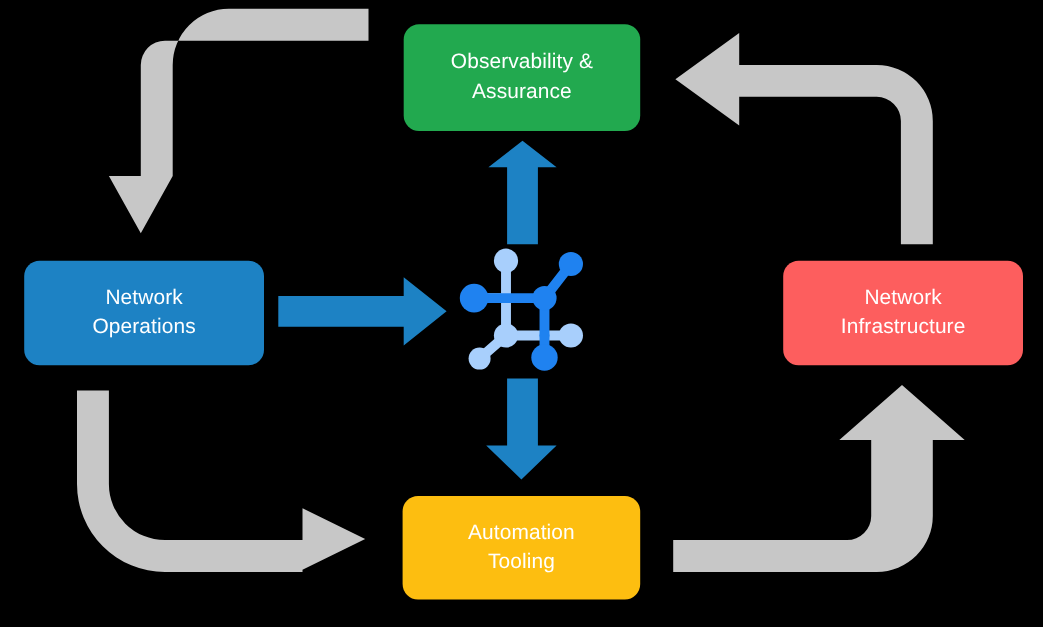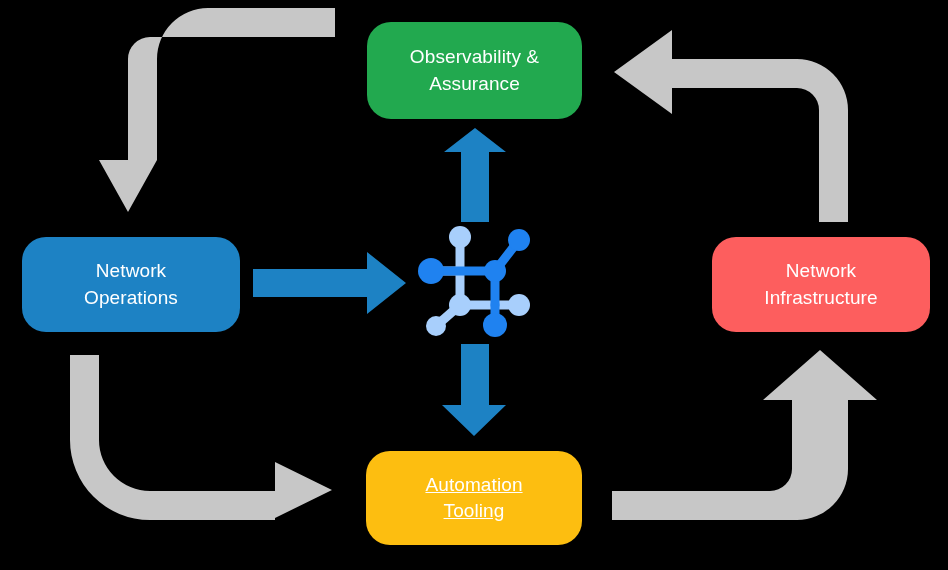--- a/index.html
+++ b/index.html
@@ -21,21 +21,21 @@
     top: 0;
     width: 948px;
     height: 570px;
   }
   .node-box {
     position: absolute;
     display: flex;
     align-items: center;
     justify-content: center;
     text-align: center;
-    border-radius: 24px;
+    border-radius: 14px;
     color: #ffffff;
     font-size: 19px;
     line-height: 1.38;
     font-weight: 400;
     letter-spacing: 0.1px;
     box-sizing: border-box;
     padding: 6px 28px;
     user-select: none;
   }
   .node-label {
@@ -50,21 +50,20 @@
     left: 22px; top: 237px; width: 218px; height: 95px;
     background: #1d82c4;
   }
   #node-network-infrastructure {
     left: 712px; top: 237px; width: 218px; height: 95px;
     background: #fd5e5e;
   }
   #node-automation-tooling {
     left: 366px; top: 451px; width: 216px; height: 94px;
     background: #fdbe10;
-    text-decoration: underline;
   }
 </style>
 </head>
 <body>
 
 <div id="stage">
 
   <svg id="diagram-svg" viewBox="0 0 948 570" xmlns="http://www.w3.org/2000/svg">
 
     <g>

